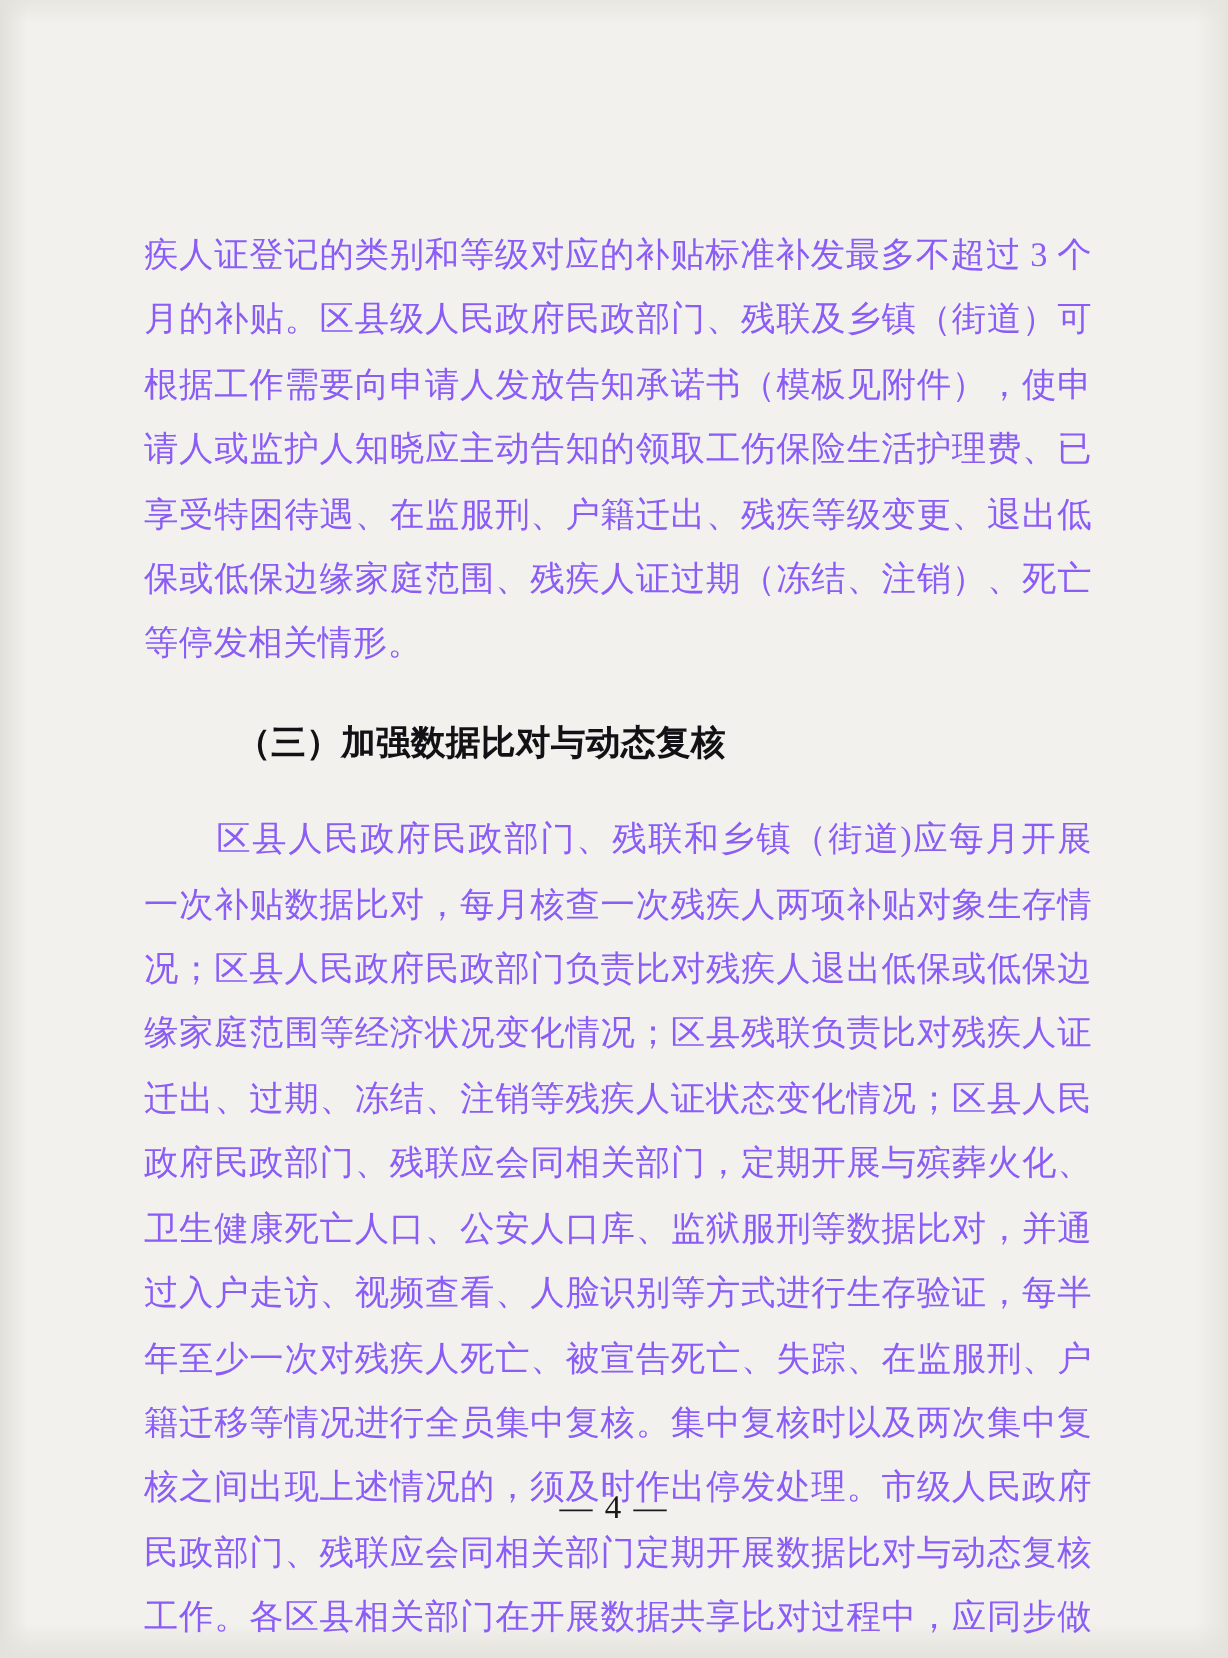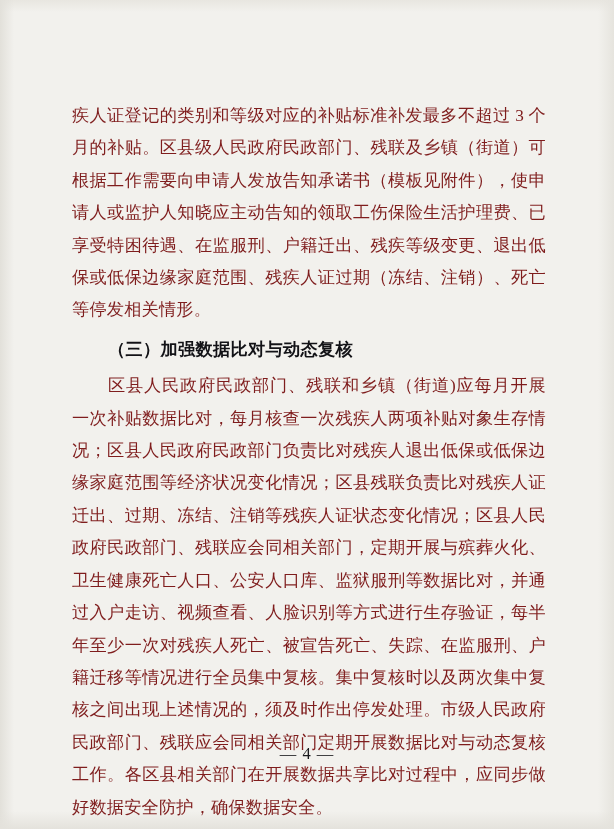--- a/index.html
+++ b/index.html
@@ -22,38 +22,38 @@
   }
   .page-inner {
     position: absolute;
     left: 72px;
     top: 96px;
     width: 474px;
   }
   .para {
     font-size: 17.2px;
     line-height: 32.4px;
-    color: #7f1d1d;
+    color: #8b5cf6;
     text-align: justify;
     text-justify: inter-ideograph;
     letter-spacing: 0.2px;
-    margin: 4px 0 0 0;
+    margin: 16px 0 0 0;
     font-weight: 500;
   }
   .indent2 {
     text-indent: 2.1em;
   }
   .heading {
     font-size: 17.2px;
     line-height: 32.4px;
     color: #121216;
     font-weight: 700;
     text-indent: 2.1em;
     letter-spacing: 0.3px;
-    margin: 0;
+    margin: 10px;
   }
   .gap-sm {
     height: 7px;
   }
   .footer {
     position: absolute;
     left: 0;
     right: 0;
     top: 744px;
     text-align: center;

